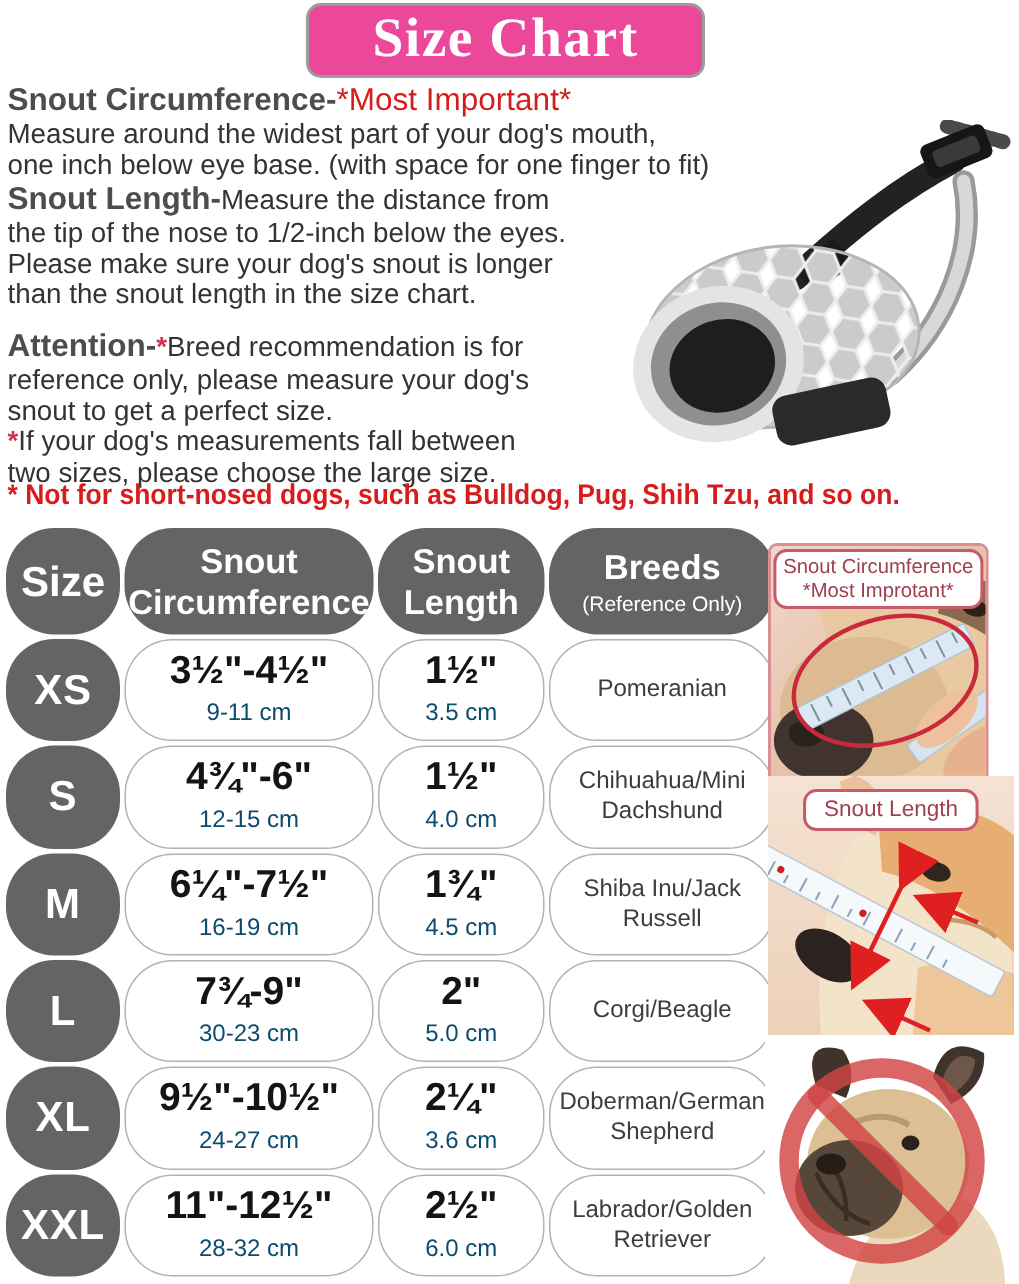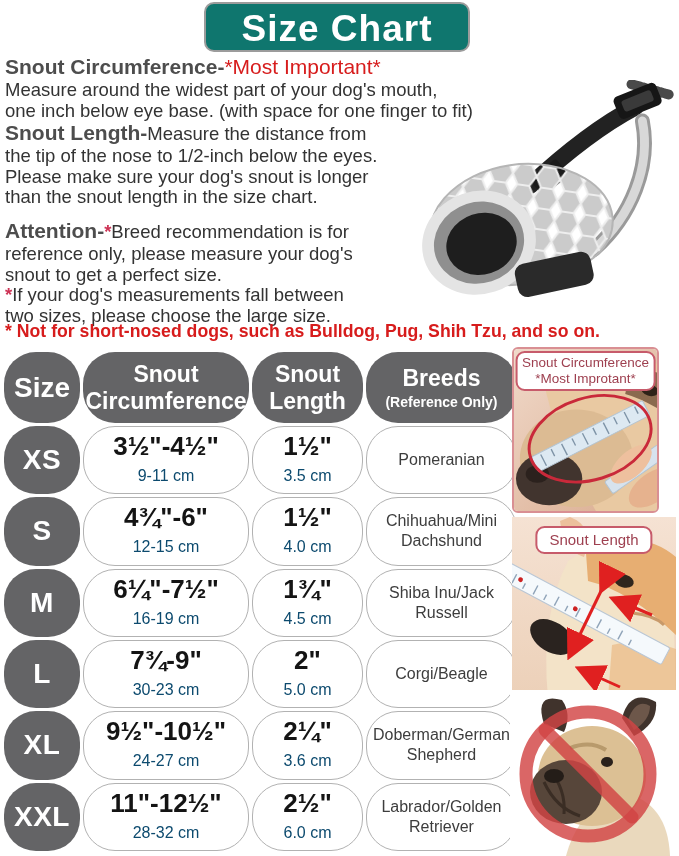--- a/index.html
+++ b/index.html
@@ -1,49 +1,49 @@
 <!DOCTYPE html>
 <html><head>
 <meta charset="utf-8">
 <style>
   html,body{margin:0;padding:0;background:#fff;}
   .canvas{position:relative;width:679px;height:856px;background:#fff;overflow:hidden;
           font-family:"Liberation Sans",sans-serif;color:#333;}
 
   
-  .title-box{position:absolute;left:204px;top:2px;width:262px;height:46px;background:#0f766e;
-             border:2px solid #9c9c9c;border-radius:10px;display:flex;align-items:flex-end;justify-content:center;}
+  .title-box{position:absolute;left:204px;top:2px;width:262px;height:46px;background:#ec4899;
+             border:2px solid #9c9c9c;border-radius:10px;display:flex;align-items:flex-start;justify-content:center;font-family:Liberation Serif, serif;}
   .title-box span{color:#fff;font-size:37px;font-weight:bold;letter-spacing:1px;}
 
   
   .sec{position:absolute;left:5px;font-size:18.5px;line-height:20.5px;color:#333;white-space:nowrap;}
   .hline{line-height:24px;}
   .h{font-weight:bold;color:#4d4d4d;font-size:21px;}
   .hred{color:#d71c1c;font-size:21px;}
   .star{color:#cd3355;font-weight:bold;}
   .warning{position:absolute;left:5px;top:320px;font-size:19px;font-weight:bold;color:#d71c1c;
            white-space:nowrap;transform:scaleX(.93);transform-origin:left top;}
 
   
   .sizetable{position:absolute;left:4px;top:352px;width:501px;height:499px;display:grid;
              grid-template-columns:76px 166px 111px 1fr;grid-template-rows:71px repeat(6,1fr);
              gap:3px;background:#fff;box-sizing:border-box;}
   .c{display:flex;flex-direction:column;align-items:center;justify-content:center;text-align:center;border-radius:32px;}
   .dk{background:#646466;color:#fff;}
   .wh{border:1px solid #b2b2b2;background:#fff;}
   .hdr2{font-weight:bold;font-size:23px;line-height:27px;}
   .size-h{font-size:28px;font-weight:bold;}
-  .note{font-size:14px;font-weight:bold;line-height:16px;margin-top:2px;}
+  .note{font-size:14px;font-weight:normal;line-height:16px;margin-top:2px;}
   .sz{font-size:28px;font-weight:bold;letter-spacing:.5px;}
   .in{font-size:26px;font-weight:bold;color:#141414;line-height:31px;}
   .cm{font-size:16px;color:#0c4a6e;line-height:27px;}
   .br{font-size:16px;color:#3d3d3d;line-height:20px;padding:0 6px;}
 
   
-  .panel1{position:absolute;left:512px;top:347px;width:147px;height:166px;border:2px solid #d98f93;
+  .panel1{position:absolute;left:512px;top:362px;width:147px;height:166px;border:2px solid #d98f93;
           border-radius:6px;overflow:hidden;box-sizing:border-box;}
   .panel2{position:absolute;left:512px;top:517px;width:164px;height:181px;overflow:hidden;}
   .panel3{position:absolute;left:510px;top:690px;width:168px;height:166px;overflow:hidden;}
   .plabel{position:absolute;left:50%;transform:translateX(-50%);background:#fff;border:2px solid #c75b6b;
           border-radius:9px;color:#9e4050;text-align:center;white-space:nowrap;}
   .plabel1{top:2px;font-size:13.5px;line-height:16px;padding:2px 5px;}
   .plabel2{top:9px;font-size:15px;line-height:18px;padding:3px 12px;text-align:center;}
   .panel1 svg,.panel2 svg,.panel3 svg{display:block;}
 
   .product{position:absolute;left:382px;top:80px;width:297px;height:255px;}

